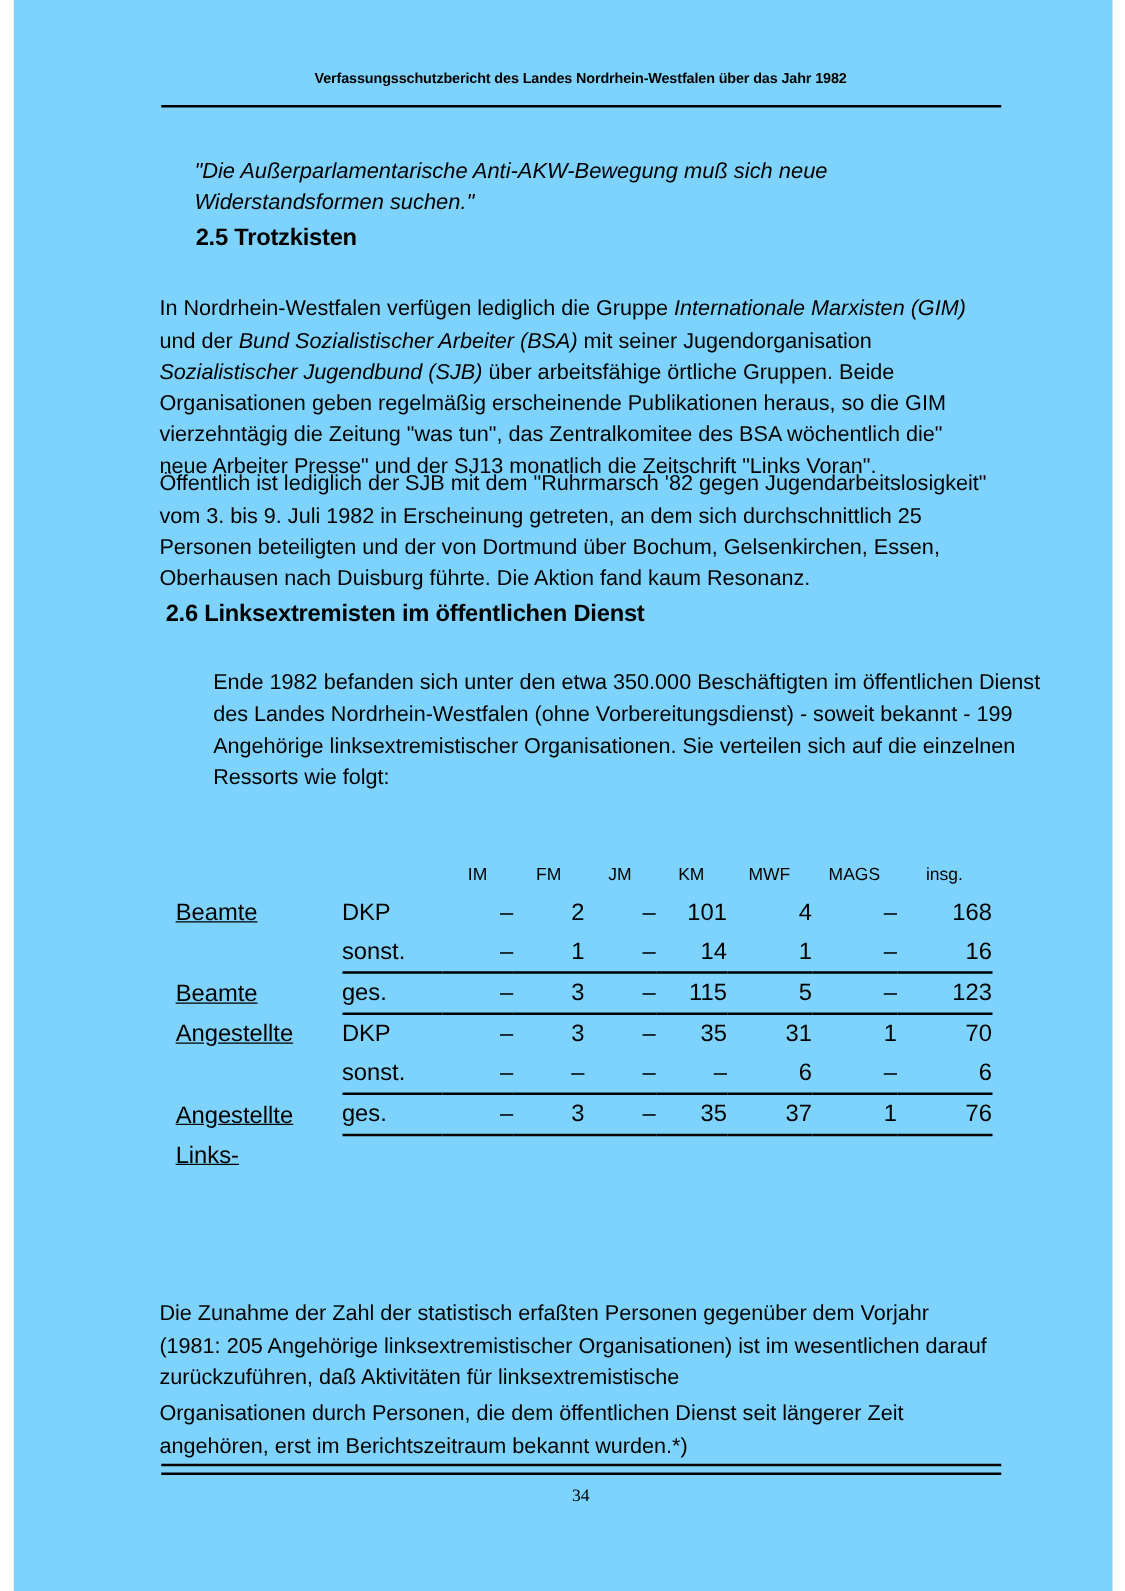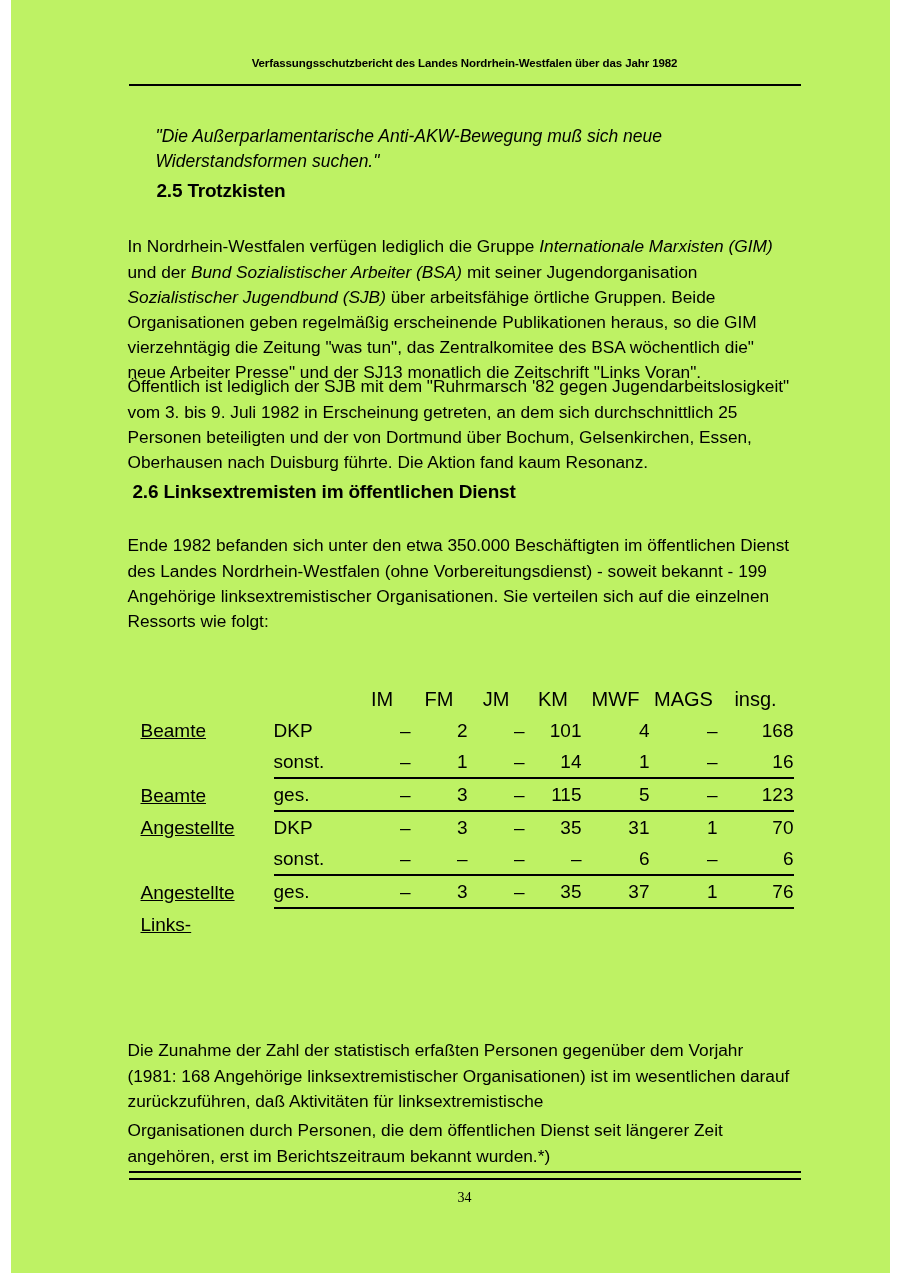--- a/index.html
+++ b/index.html
@@ -10,21 +10,21 @@
   }
   body {
     font-family: "Liberation Sans", sans-serif;
     color: #000000;
   }
   .page {
     position: relative;
     width: 860px;
     height: 1273px;
     margin: 0 auto;
-    background: #bef264;
+    background: #7dd3fc;
     overflow: hidden;
     padding-left: 19px;
   }
 
   
   .running-header {
     position: absolute;
     left: 118px;
     top: 57px;
     width: 672px;
@@ -66,21 +66,21 @@
   .para {
     position: absolute;
     left: 117px;
     width: 666px;
     font-size: 17.3px;
     line-height: 25.2px;
     text-align: left;
   }
   #para-gim    { top: 217px; }
   #para-sjb    { top: 357px; }
-  #para-ende   { top: 516px; }
+  #para-ende   { top: 516px; margin-left: 43px; }
   #para-zunahme{ top: 1021px; }
   #para-orga   { top: 1101px; }
 
   .para i { font-style: italic; margin-top: 24px; }
 
   
   .table-block {
     position: absolute;
     left: 130px;
     top: 684px;
@@ -112,21 +112,21 @@
     white-space: nowrap;
     text-decoration: underline;
   }
   td.sub {
     text-align: left;
     padding-left: 3px;
     white-space: nowrap;
   }
   th.chead {
     text-align: center;
-    font-size: 20px;
+    font-size: 14px;
     padding-bottom: 1px;
   }
   td.num {
     text-align: right;
     padding-right: 8px;
     font-variant-numeric: tabular-nums;
   }
   td.tot {
     text-align: right;
     padding-right: 2px;
@@ -290,21 +290,21 @@
           <td class="num spacer-cell"></td>
           <td class="num spacer-cell"></td>
           <td class="num spacer-cell"></td>
           <td class="num spacer-cell"></td>
           <td class="tot spacer-cell"></td>
         </tr>
       </tbody>
     </table>
   </div>
 
-  <p class="para" id="para-zunahme">Die Zunahme der Zahl der statistisch erfaßten Personen gegenüber dem Vorjahr (1981: 168 Angehörige linksextremistischer Organisationen) ist im wesentlichen darauf zurückzuführen, daß Aktivitäten für linksextremistische</p>
+  <p class="para" id="para-zunahme">Die Zunahme der Zahl der statistisch erfaßten Personen gegenüber dem Vorjahr (1981: 205 Angehörige linksextremistischer Organisationen) ist im wesentlichen darauf zurückzuführen, daß Aktivitäten für linksextremistische</p>
 
   <p class="para" id="para-orga">Organisationen durch Personen, die dem öffentlichen Dienst seit längerer Zeit angehören, erst im Berichtszeitraum bekannt wurden.*)</p>
 
   <div class="footer-rule-outer"></div>
   <div class="footer-rule-inner"></div>
   <div class="page-number">34</div>
 
 </div>
 
 </body></html>

